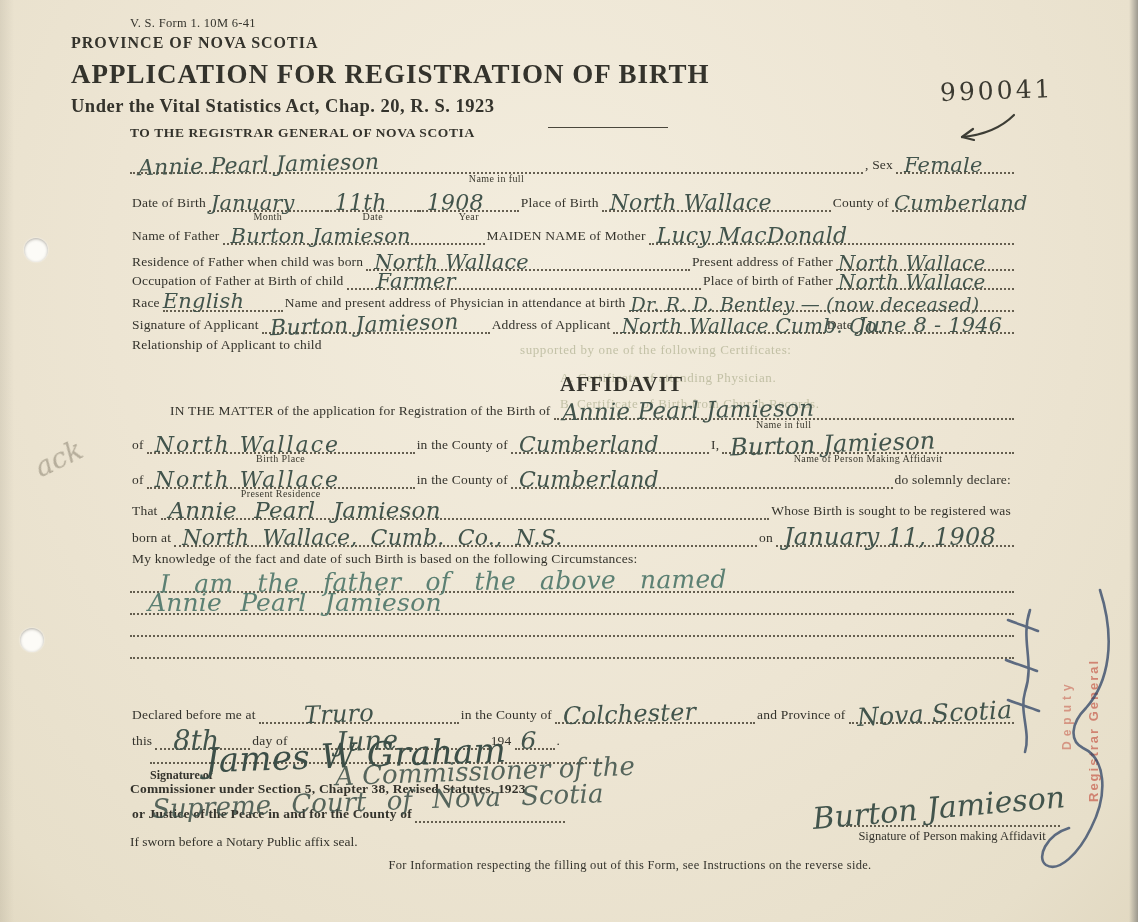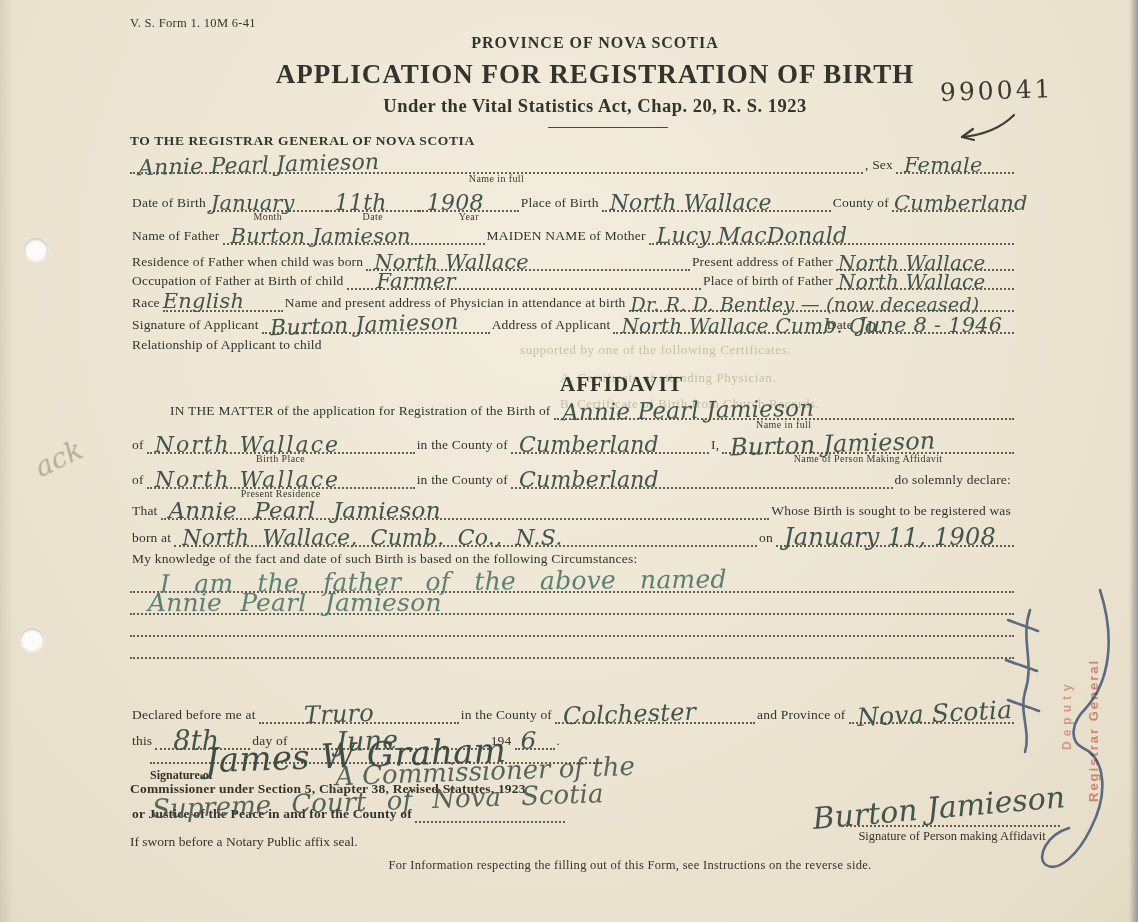--- a/index.html
+++ b/index.html
@@ -9,21 +9,21 @@
       radial-gradient(ellipse at 48% 30%, #f3edde 0%, #ede5d3 52%, #e7dfca 88%, #e2d9c2 100%);
     font-family:"Liberation Serif", serif;
     color:#34332c;
   }
   .edge-right{position:absolute;right:0;top:0;bottom:0;width:9px;
     background:linear-gradient(to left,#8f8c84 0%,rgba(143,140,132,0) 100%);opacity:.85;}
   .edge-left{position:absolute;left:0;top:0;bottom:0;width:14px;
     background:linear-gradient(to right,rgba(70,65,50,.10),rgba(70,65,50,0));}
   .hole{position:absolute;border-radius:50%;background:#fcfbf7;
     box-shadow:inset 0 1px 3px rgba(90,85,70,.45), 0 0 2px rgba(255,255,255,.8);}
-  .hdr{position:absolute;left:64px;width:1062px;text-align:center;letter-spacing:.5px;}
+  .hdr{position:absolute;left:71px;width:1062px;letter-spacing:.5px;}
   .row{position:absolute;left:130px;right:124px;display:flex;align-items:flex-end;font-size:13.5px;letter-spacing:.2px;}
   .lbl{white-space:nowrap;padding:0 3px 1px 2px;}
   .b{font-weight:bold;}
   .blank{position:relative;border-bottom:2px dotted rgba(76,71,56,.85);height:17px;}
   .grow{flex:1 1 auto;}
   .hw{font-family:"DejaVu Serif", serif;font-style:italic;color:#42544c;}
   .blank .hw{position:absolute;left:8px;bottom:-4px;line-height:1;white-space:nowrap;z-index:3;}
   .hint{position:absolute;top:100%;margin-top:1px;left:0;right:0;text-align:center;
     font-size:10px;letter-spacing:.4px;color:#3a392f;white-space:nowrap;z-index:1;}
   .freehw{position:absolute;line-height:1;white-space:nowrap;z-index:4;}
@@ -61,21 +61,21 @@
   <div style="position:absolute;left:548px;top:127px;width:120px;border-top:1.8px solid #4a473c;"></div>
 
   <div class="serial">990041</div>
   <div style="position:absolute;left:950px;top:110px;z-index:4;">
     <svg width="72" height="36" viewBox="0 0 72 36">
       <path d="M64,5 C52,17 34,25 12,27" fill="none" stroke="#3d3d35" stroke-width="2.2" stroke-linecap="round"></path>
       <path d="M12,27 l11,-8 M12,27 l12,3" fill="none" stroke="#3d3d35" stroke-width="2.2" stroke-linecap="round"></path>
     </svg>
   </div>
 
-  <div style="position:absolute;left:130px;top:133px;font-size:13.5px;font-weight:bold;letter-spacing:.6px;">TO THE REGISTRAR GENERAL OF NOVA SCOTIA</div>
+  <div style="position:absolute;left:130px;top:125px;font-size:13.5px;font-weight:bold;letter-spacing:.6px;">TO THE REGISTRAR GENERAL OF NOVA SCOTIA</div>
 
   <div class="row" style="top:155px;">
     <span class="blank grow">
       <span class="hw" style="font-size:22px;transform:rotate(-1.5deg);">Annie Pearl Jamieson</span>
       <span class="hint">Name in full</span>
     </span>
     <span class="lbl">, Sex</span>
     <span class="blank" style="width:118px;">
       <span class="hw" style="font-size:21px;">Female</span>
     </span>

